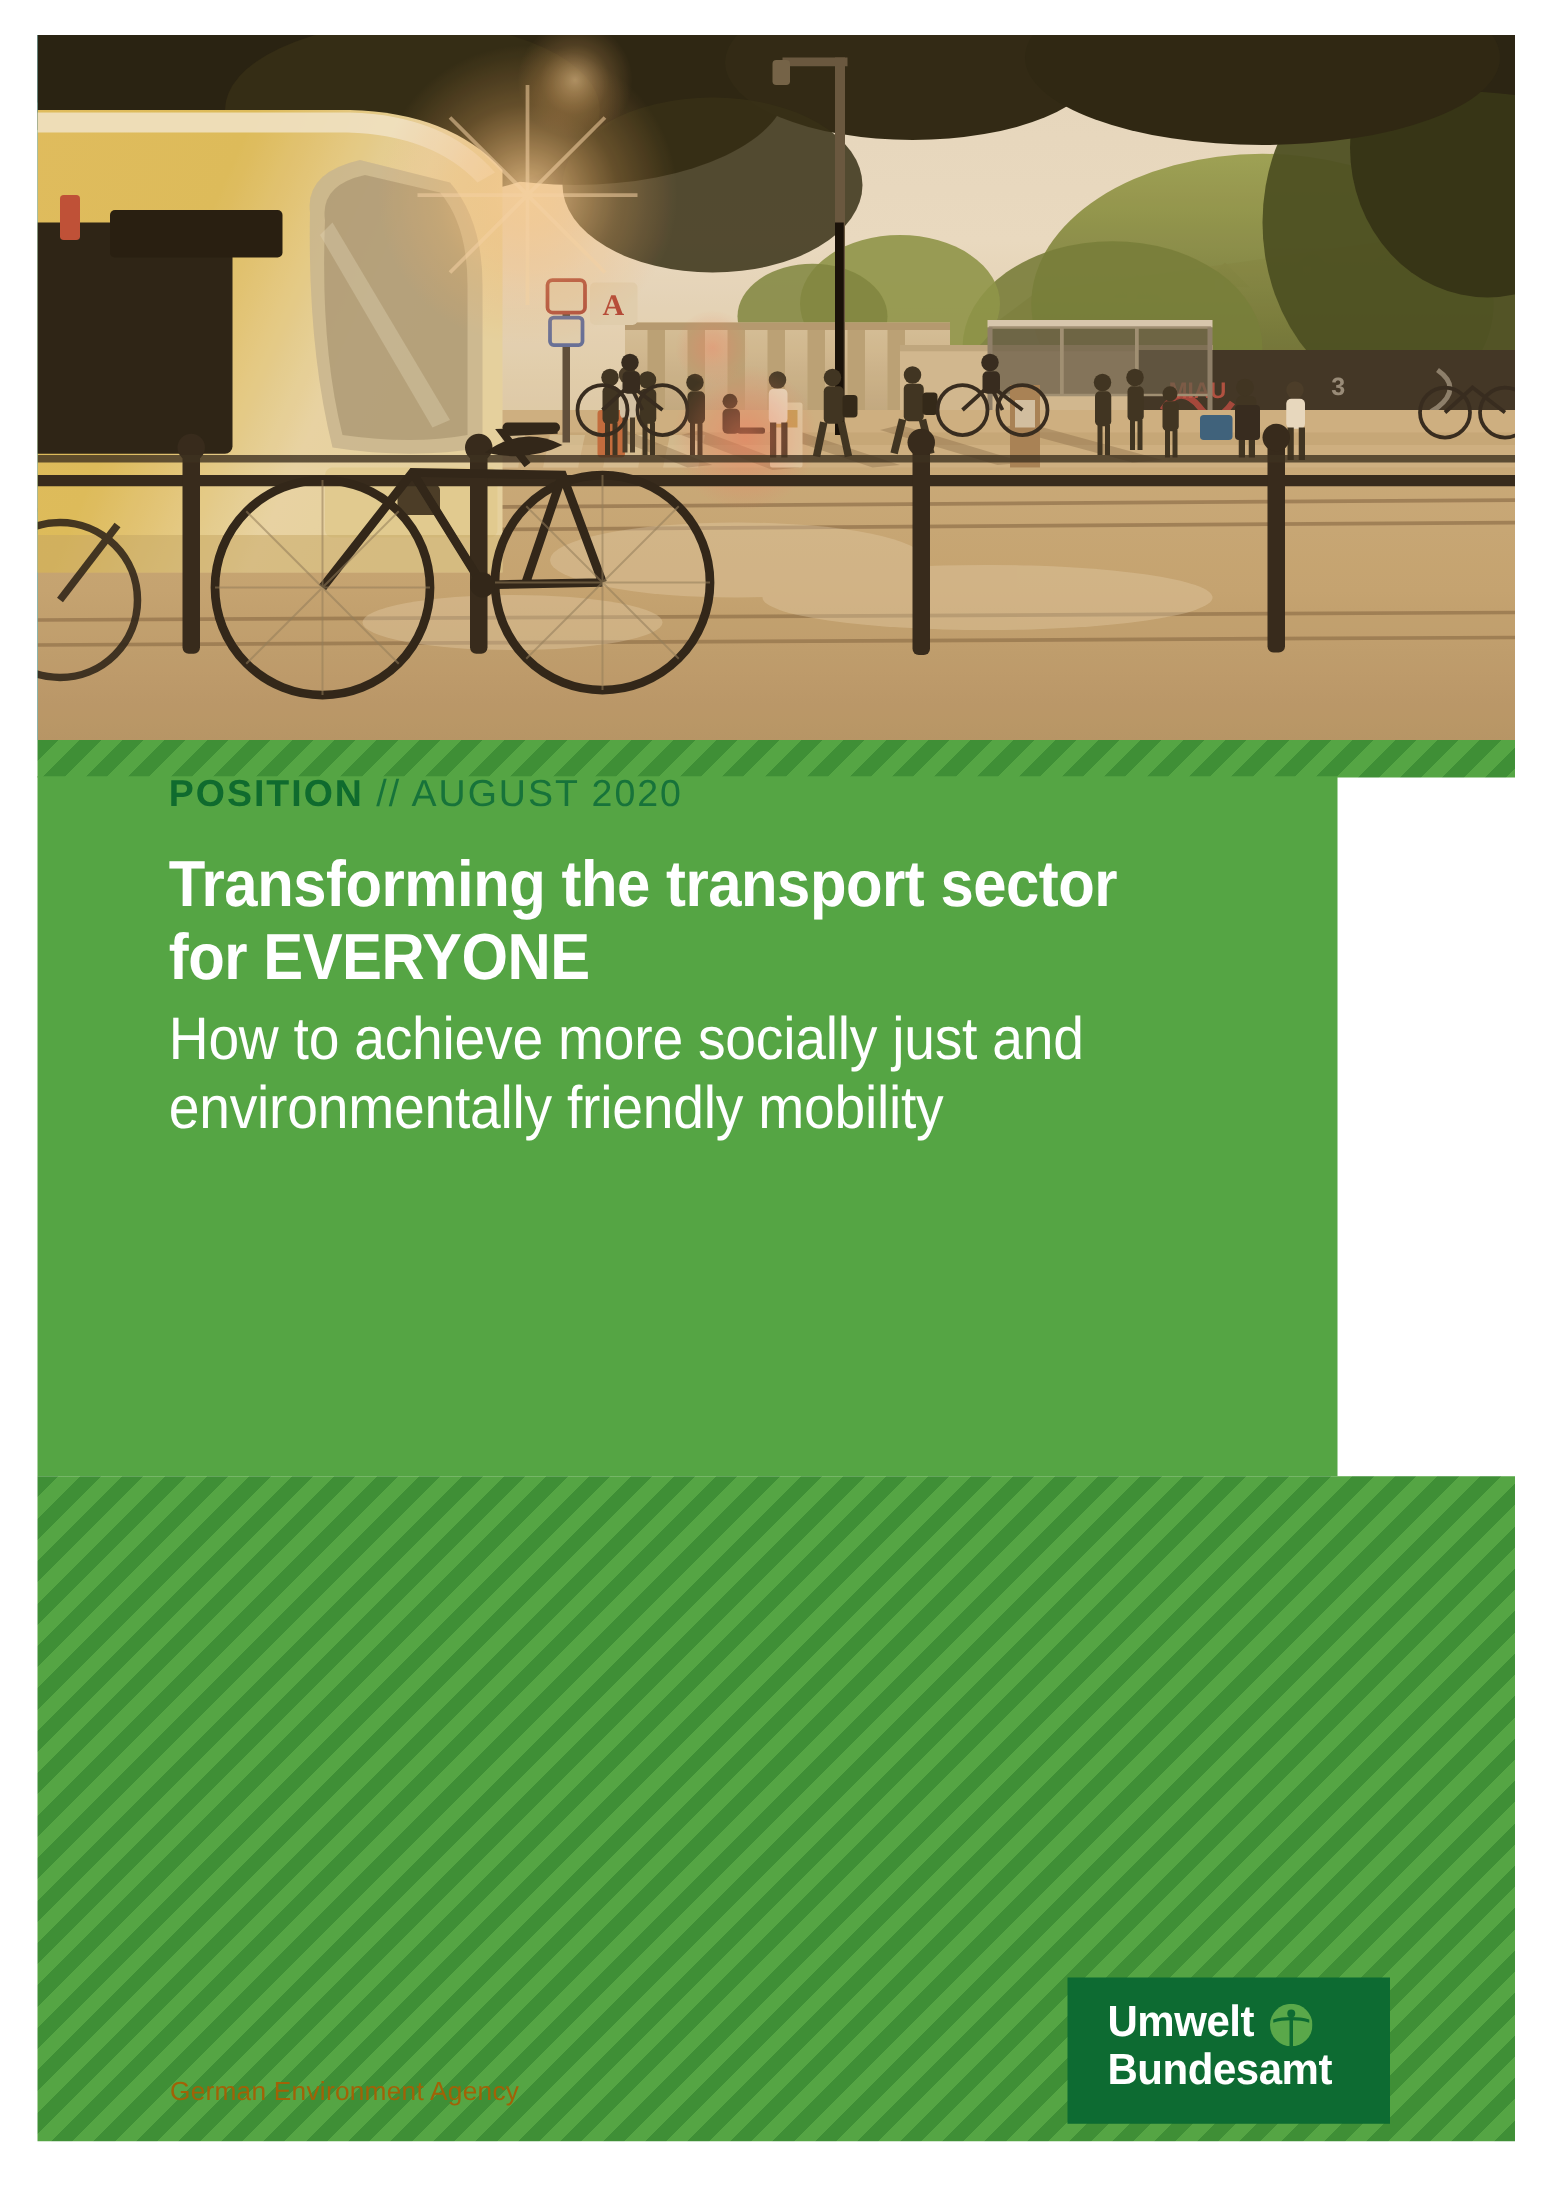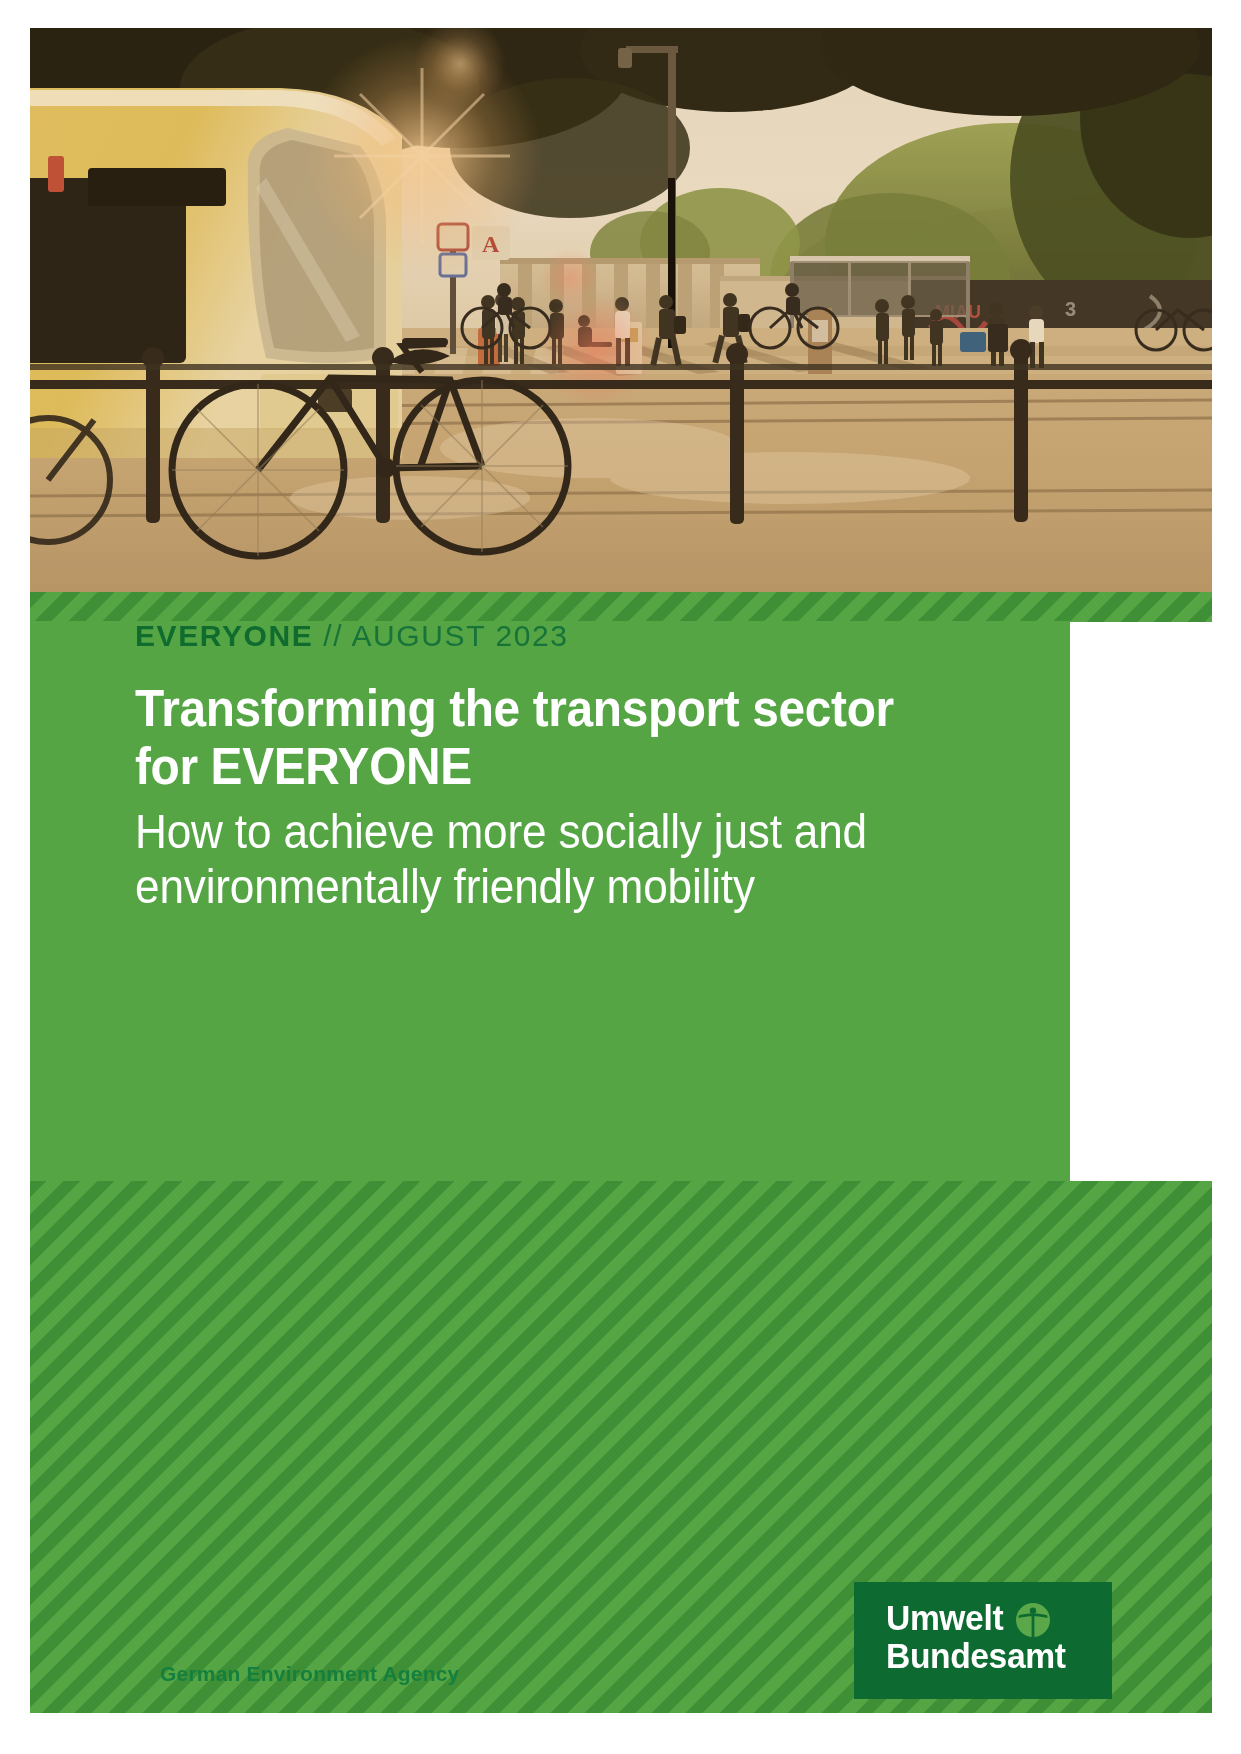--- a/index.html
+++ b/index.html
@@ -123,25 +123,24 @@
     transform-origin: left center;
   }
   .subtitle .sub-line { display: block; white-space: nowrap; }
 
   
   .agency-line {
     position: absolute;
     left: 136px;
     top: 1662px;
     font-size: 21px;
-    font-weight: 700;
-    color: #15803d;
+    font-weight: 400;
+    color: #a16207;
     letter-spacing: 0.2px;
     white-space: nowrap;
-    margin-left: 24px;
   }
 
   
   .logo-box {
     position: absolute;
     left: 854px;
     top: 1582px;
     width: 258px;
     height: 117px;
     background: #0d6b32;
@@ -555,21 +554,21 @@
   </div>
 
   <div class="green-solid"></div>
 
   <div class="stripe-band-bottom">
     <div class="stripe-fill"></div>
   </div>
 
   <div class="text-block">
     <p class="kicker">
-      <span class="kicker-strong">EVERYONE</span><span>&nbsp;</span><span class="kicker-light">// AUGUST 2023</span>
+      <span class="kicker-strong">POSITION</span><span>&nbsp;</span><span class="kicker-light">// AUGUST 2020</span>
     </p>
     <h1 class="main-title">
       <span class="title-line">Transforming the transport sector</span>
       <span class="title-line">for EVERYONE</span>
     </h1>
     <h2 class="subtitle">
       <span class="sub-line">How to achieve more socially just and</span>
       <span class="sub-line">environmentally friendly mobility</span>
     </h2>
   </div>

